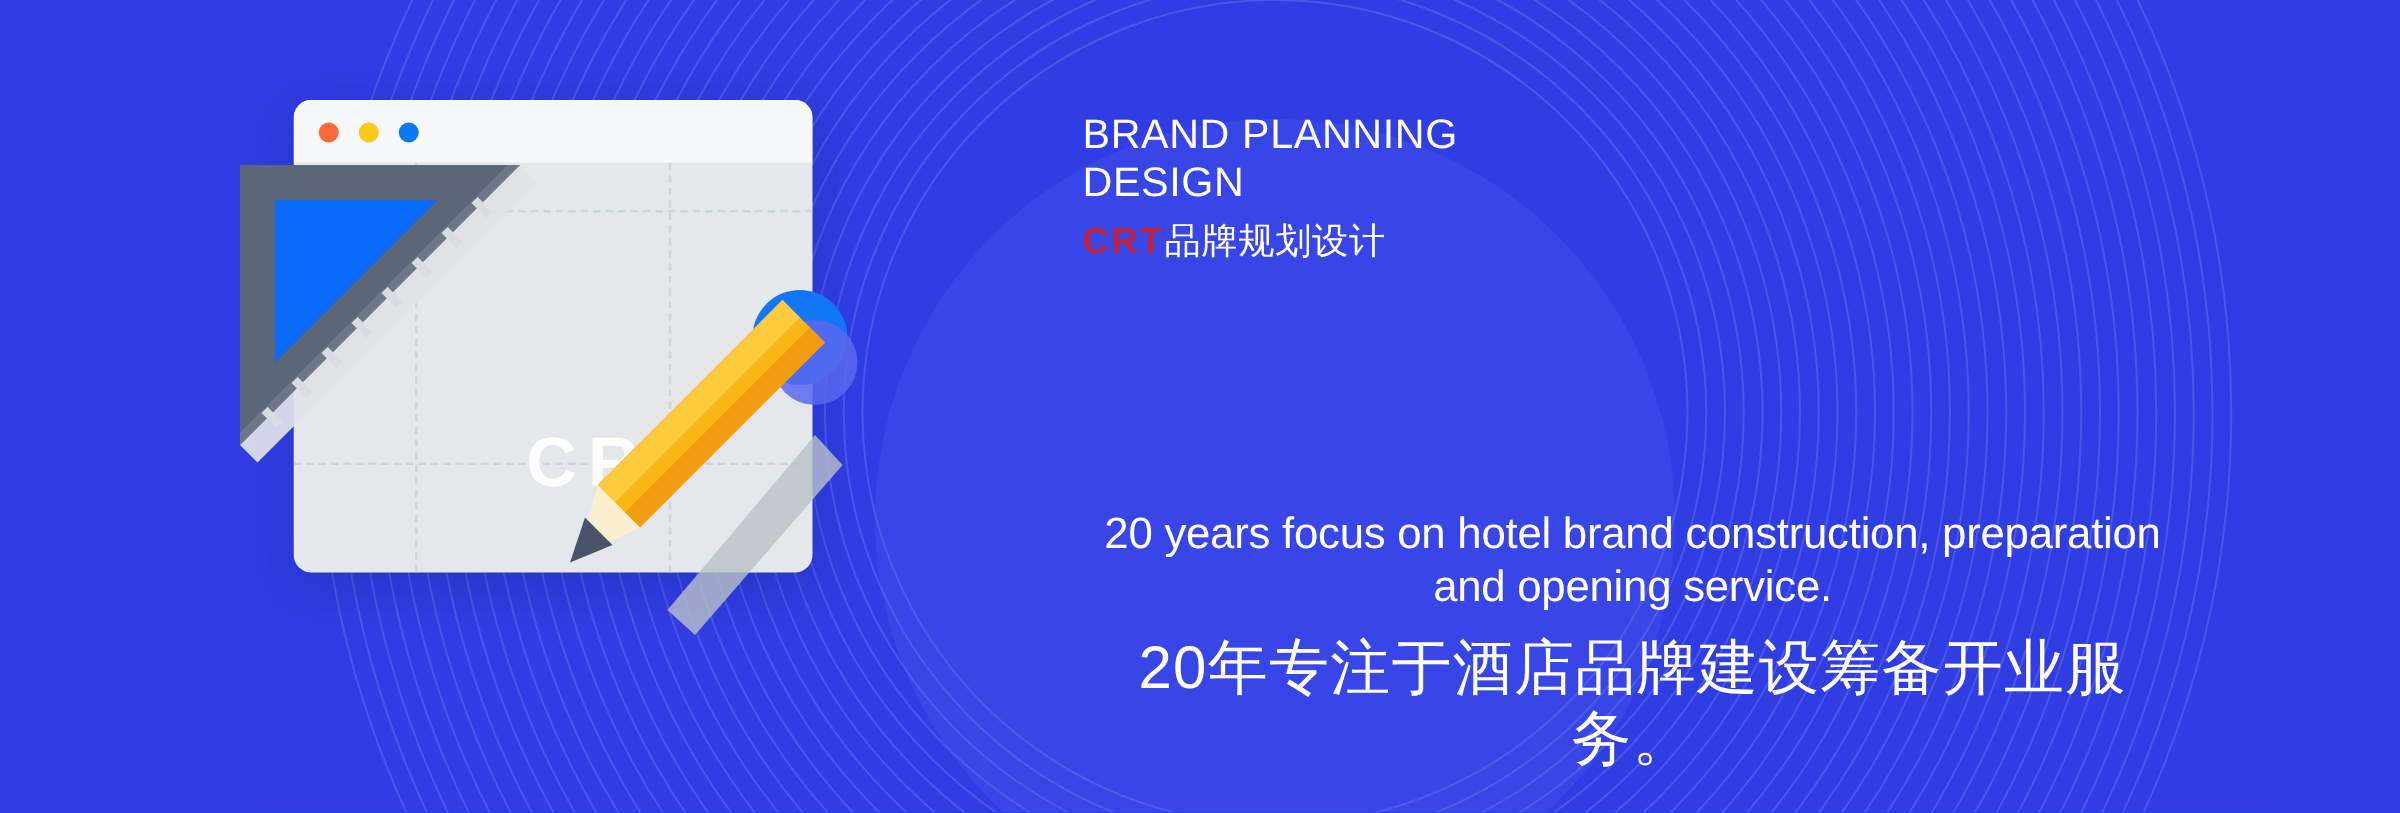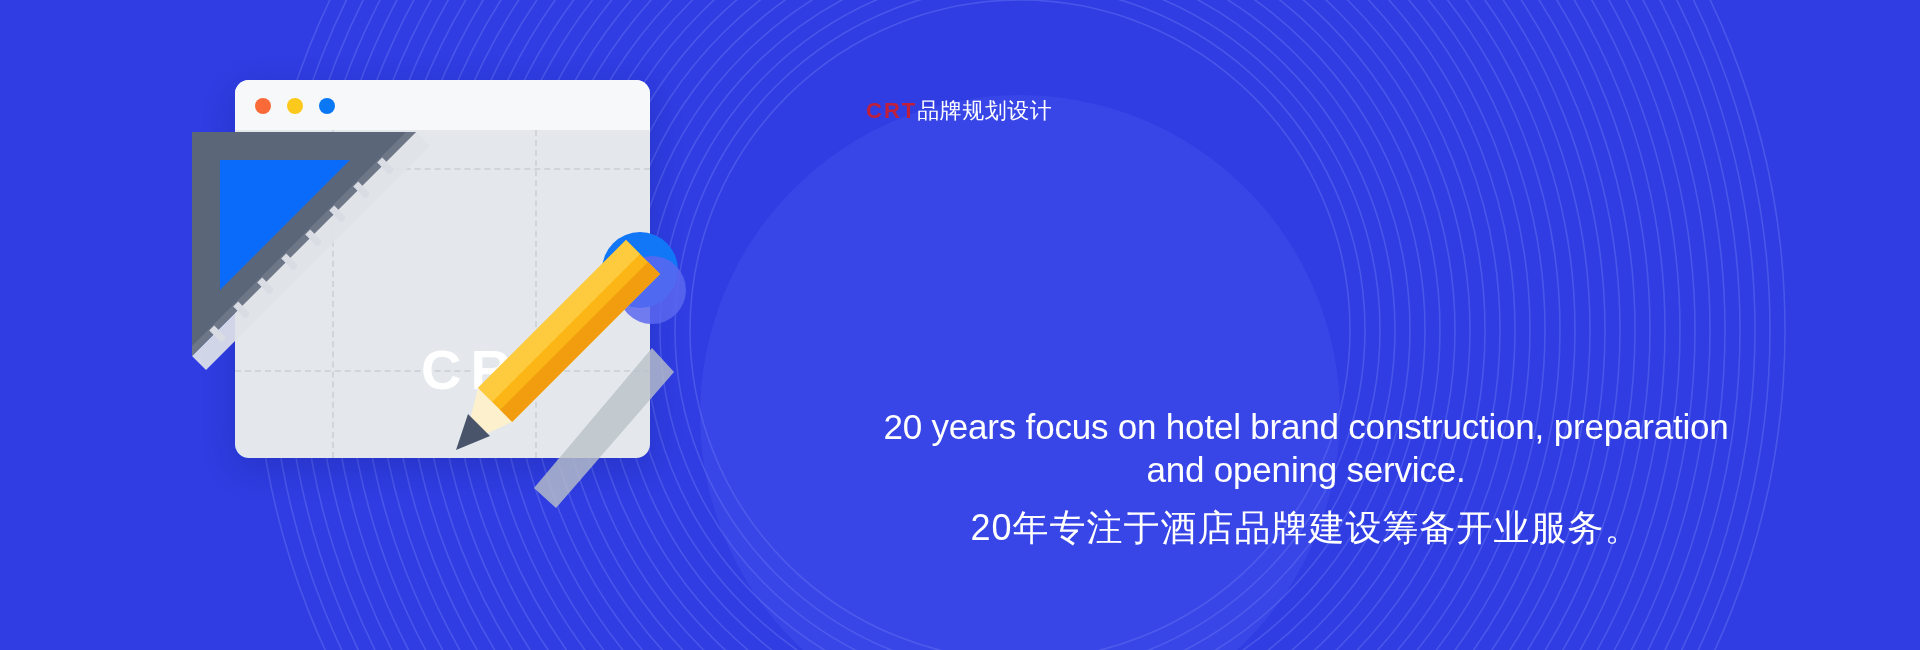--- a/index.html
+++ b/index.html
@@ -116,21 +116,21 @@
   .head-title {
     font-size:33px;
     font-weight:400;
     line-height:1.18;
     letter-spacing:.5px;
     color:#ffffff;
     white-space:pre-line;
   }
   .head-sub {
     margin-top:9px;
-    font-size:22px;
+    font-size:29px;
     line-height:1.25;
     color:#ffffff;
     letter-spacing:.5px;
   }
   .head-sub .crt-red {
     color:#c0203a;
     font-weight:700;
     letter-spacing:2px;
   }
 
@@ -142,21 +142,21 @@
   }
   .lead-en {
     font-size:35px;
     font-weight:400;
     line-height:1.24;
     color:#ffffff;
     letter-spacing:-.2px;
   }
   .lead-cn {
     margin-top:14px;
-    font-size:36px;
+    font-size:48px;
     line-height:1.2;
     color:#ffffff;
     letter-spacing:1px;
   }
 </style>
 </head>
 <body>
 
 <div class="banner">
 
@@ -258,20 +258,22 @@
 
         <path d="M40 172 L74 206 L26 228 Z" fill="#fdf0cc"></path>
 
         <path d="M30 198 L52 220 L18 234 Z" fill="#49546a"></path>
       </svg>
     </div>
 
   </div>
 
   <div class="head-block">
+    <div class="head-title">BRAND PLANNING
+DESIGN</div>
     <div class="head-sub"><span class="crt-red">CRT</span><span>品牌规划设计</span></div>
   </div>
 
   <div class="lead-block">
     <div class="lead-en">20 years focus on hotel brand construction, preparation and opening service.</div>
     <div class="lead-cn">20年专注于酒店品牌建设筹备开业服务。</div>
   </div>
 
 </div>
 

